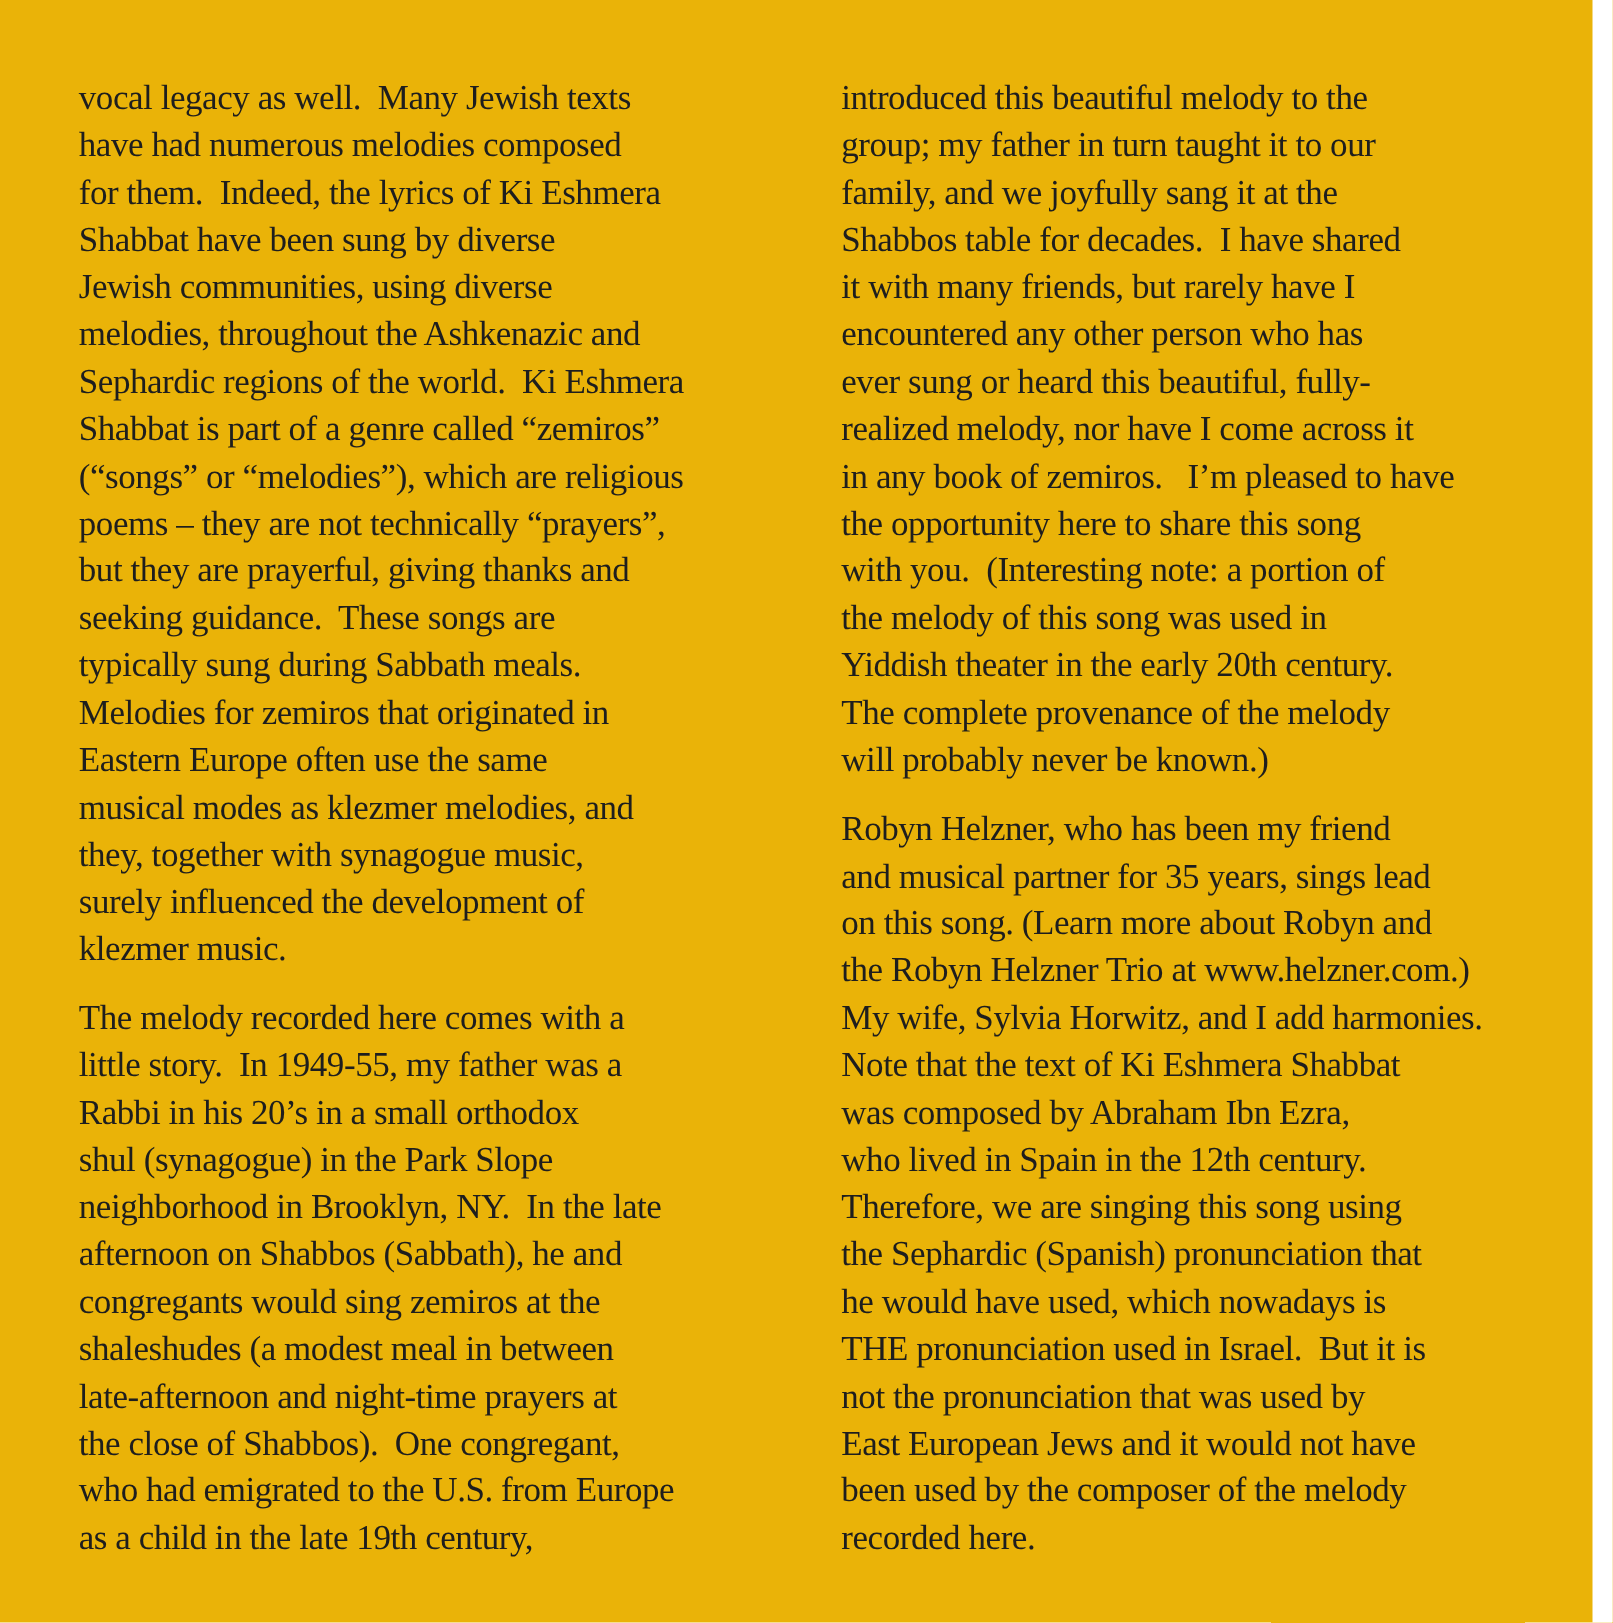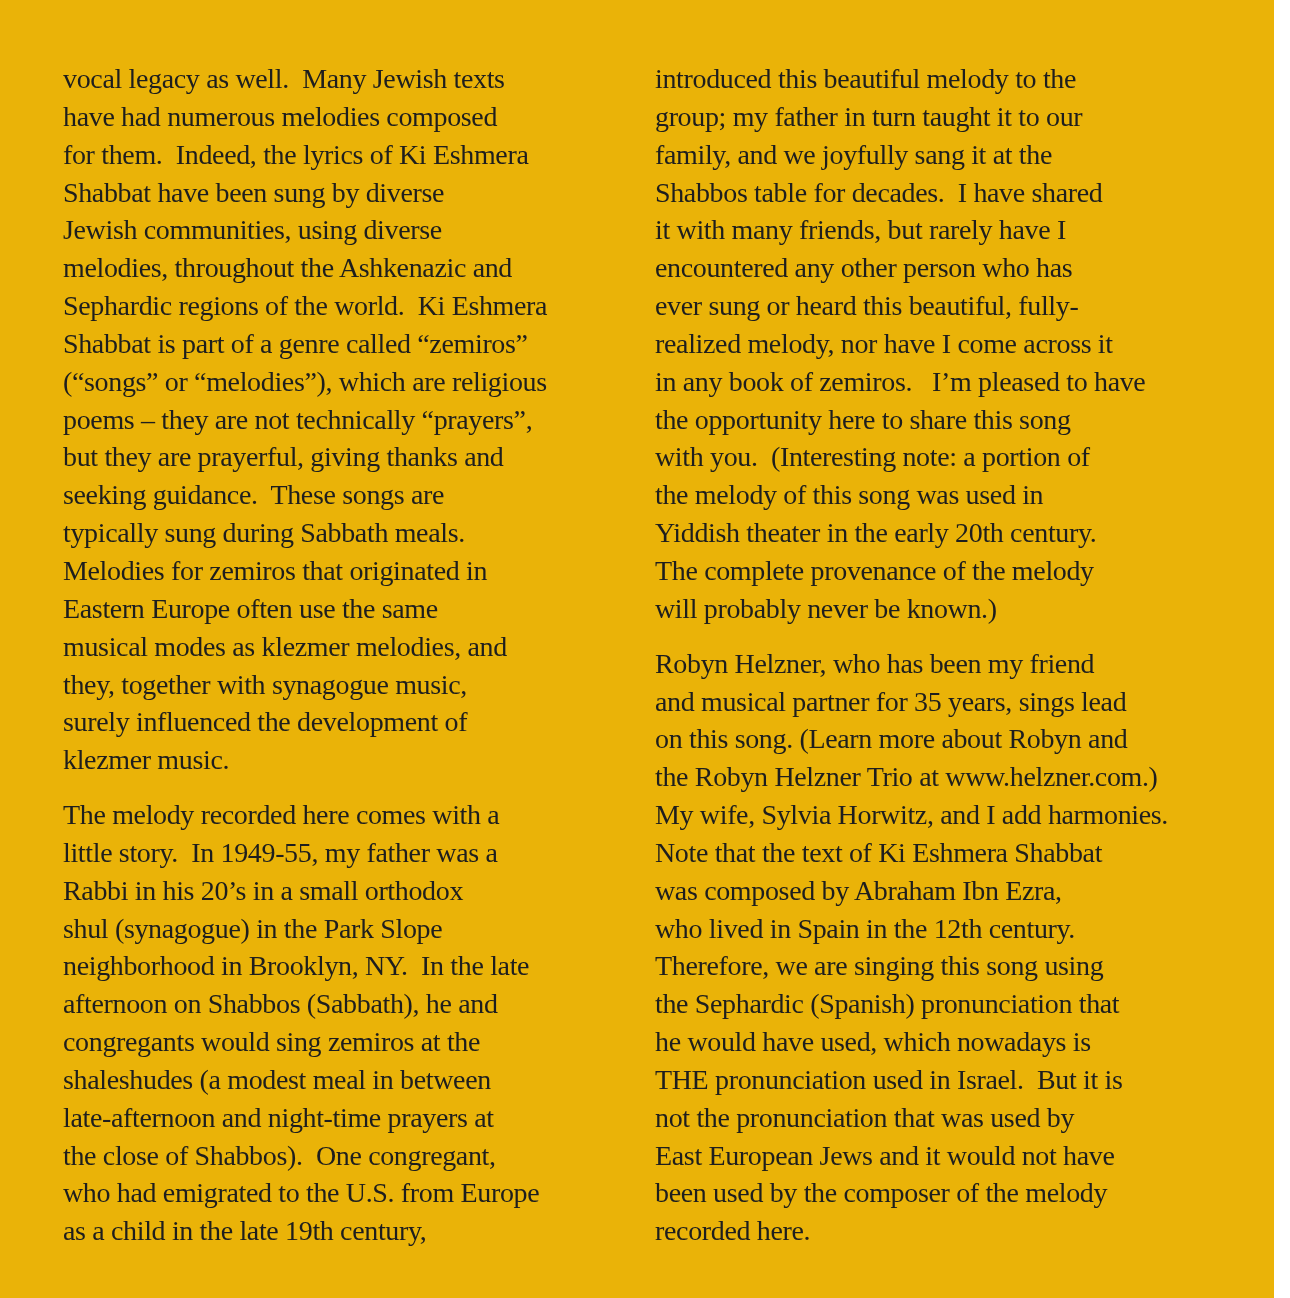--- a/index.html
+++ b/index.html
@@ -15,21 +15,21 @@
     overflow: hidden;
     font-family: Liberation Serif, serif;
     color: #1e1e1e;
   }
   .text-column {
     position: absolute;
     top: 60px;
     width: 556px;
   }
   .text-column.left  { left: 63px; }
-  .text-column.right { left: 655px; }
+  .text-column.right { left: 673px; }
   .para {
     margin: 0 0 17px 0;
     font-size: 28px;
     line-height: 37.85px;
     letter-spacing: -0.35px;
     white-space: pre;      
     font-weight: 400;
   }
 </style>
 </head>

